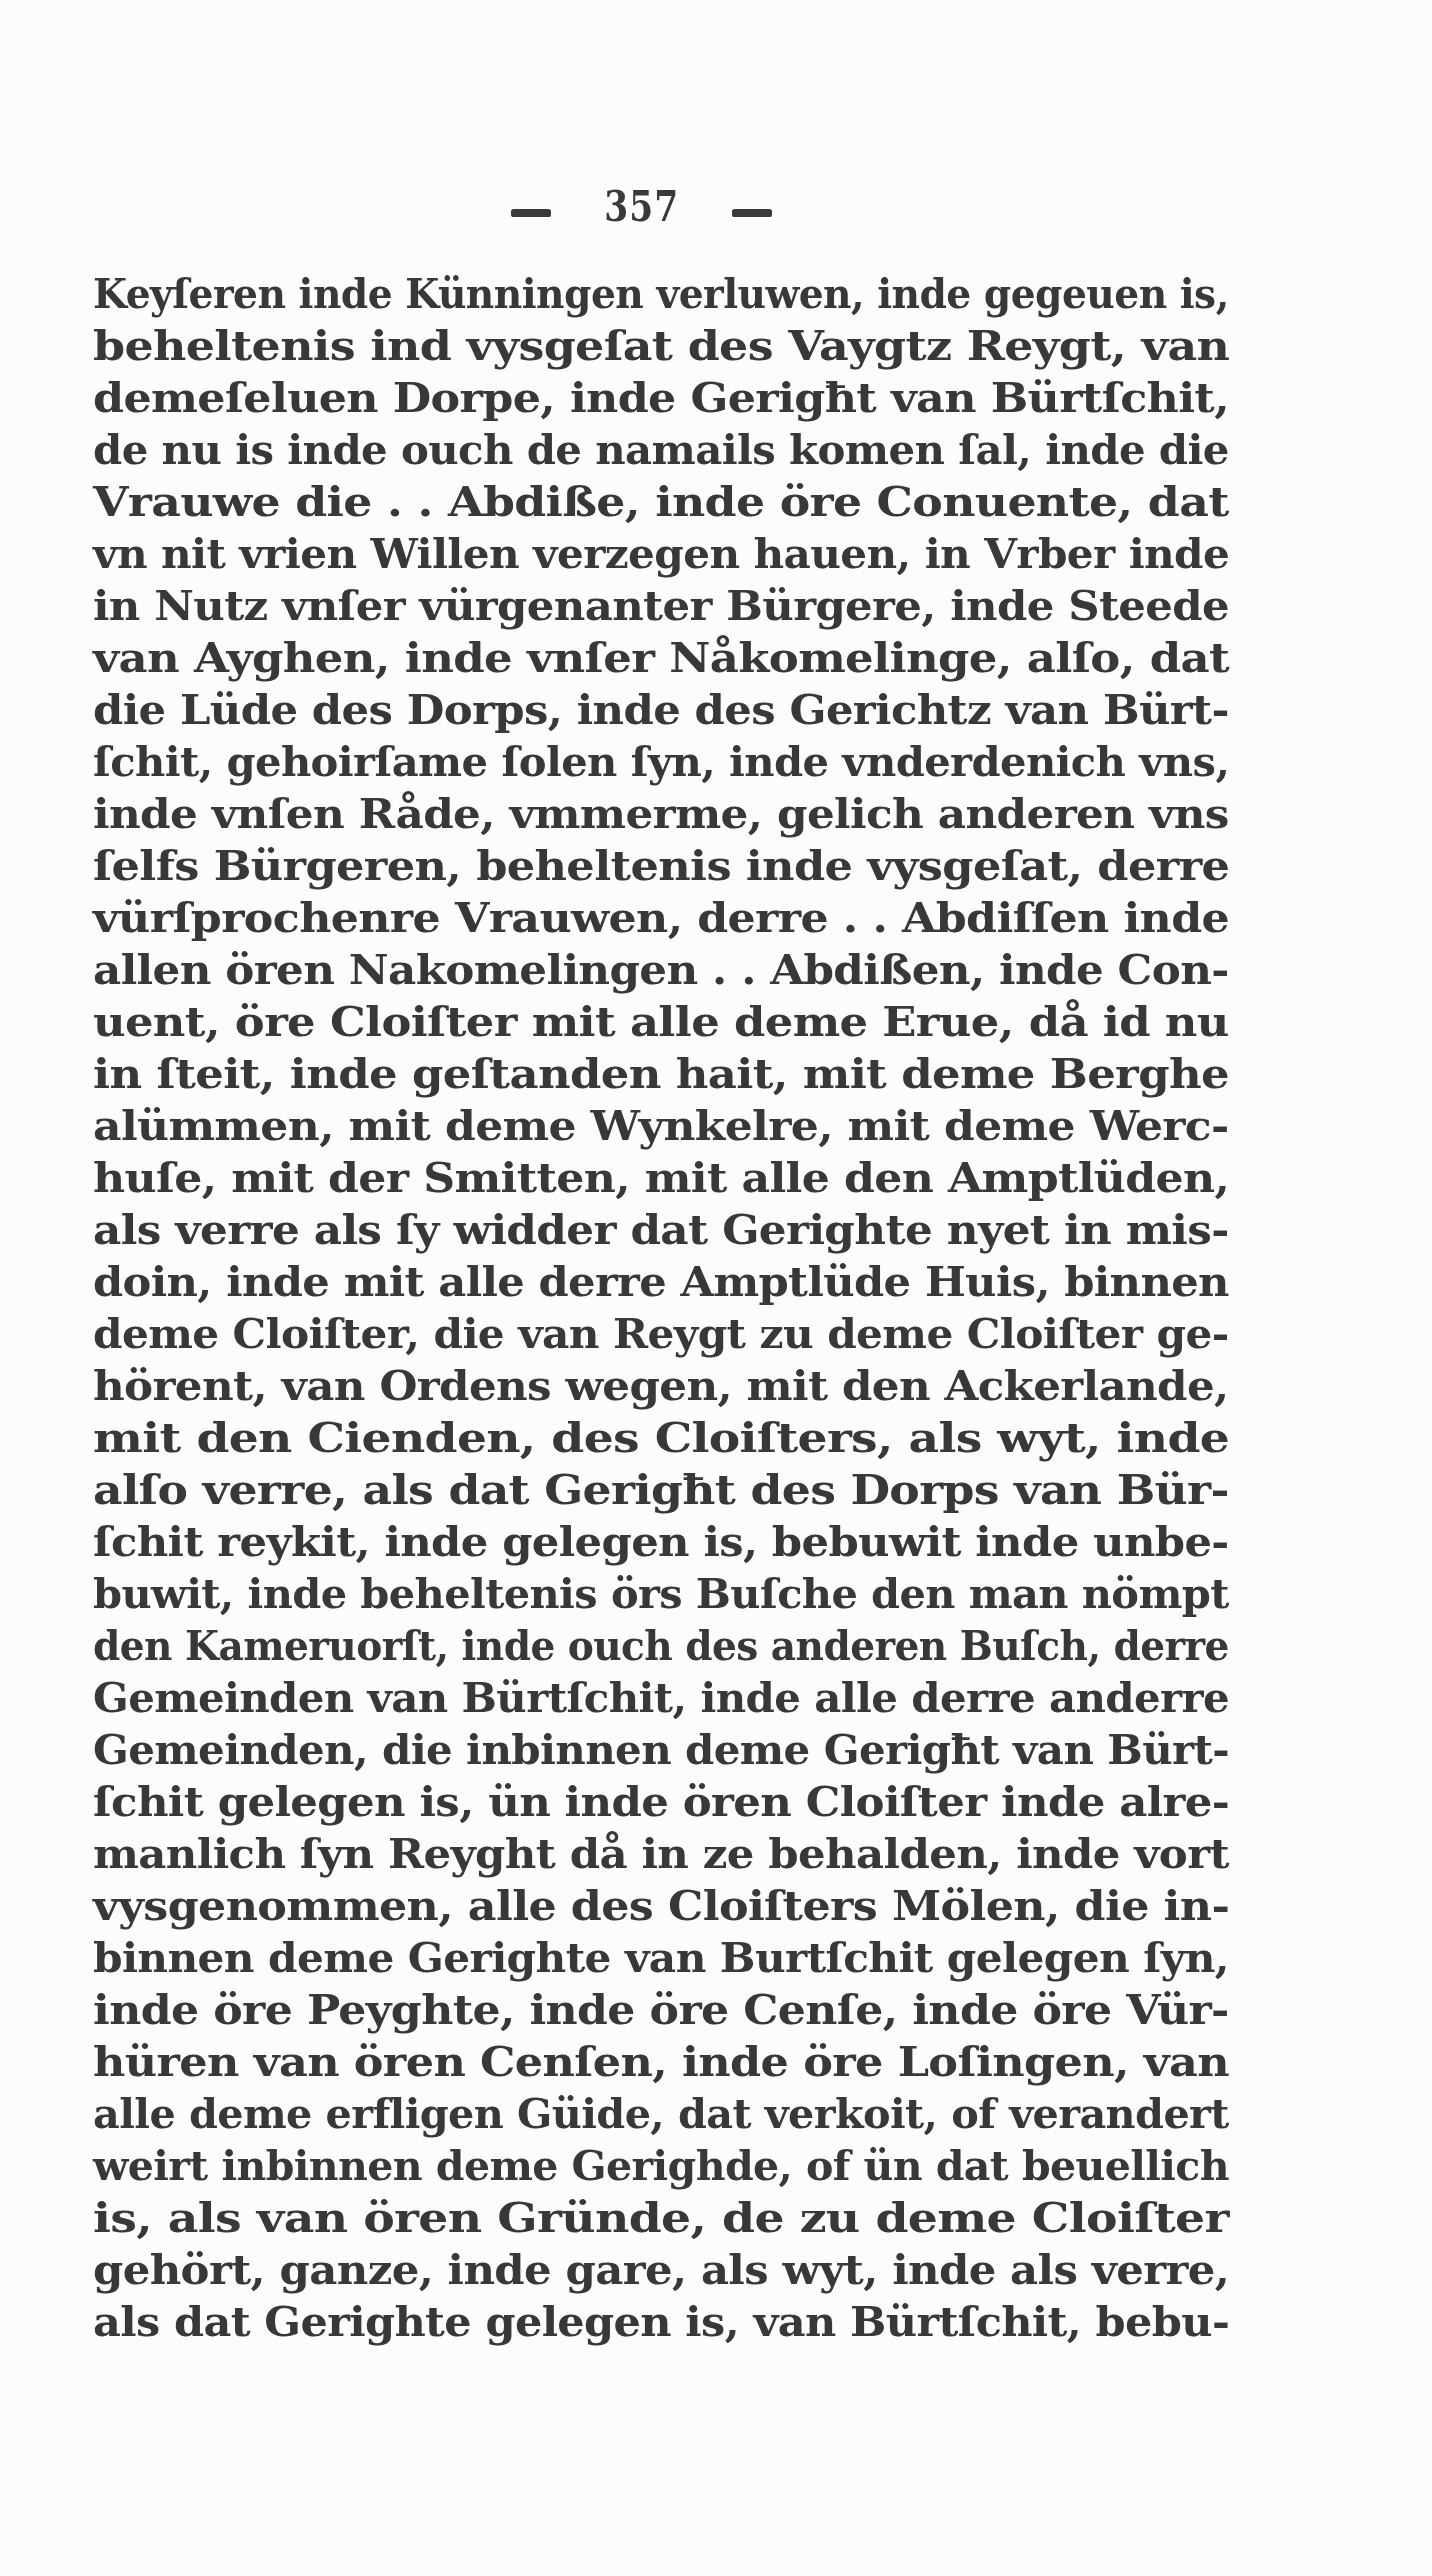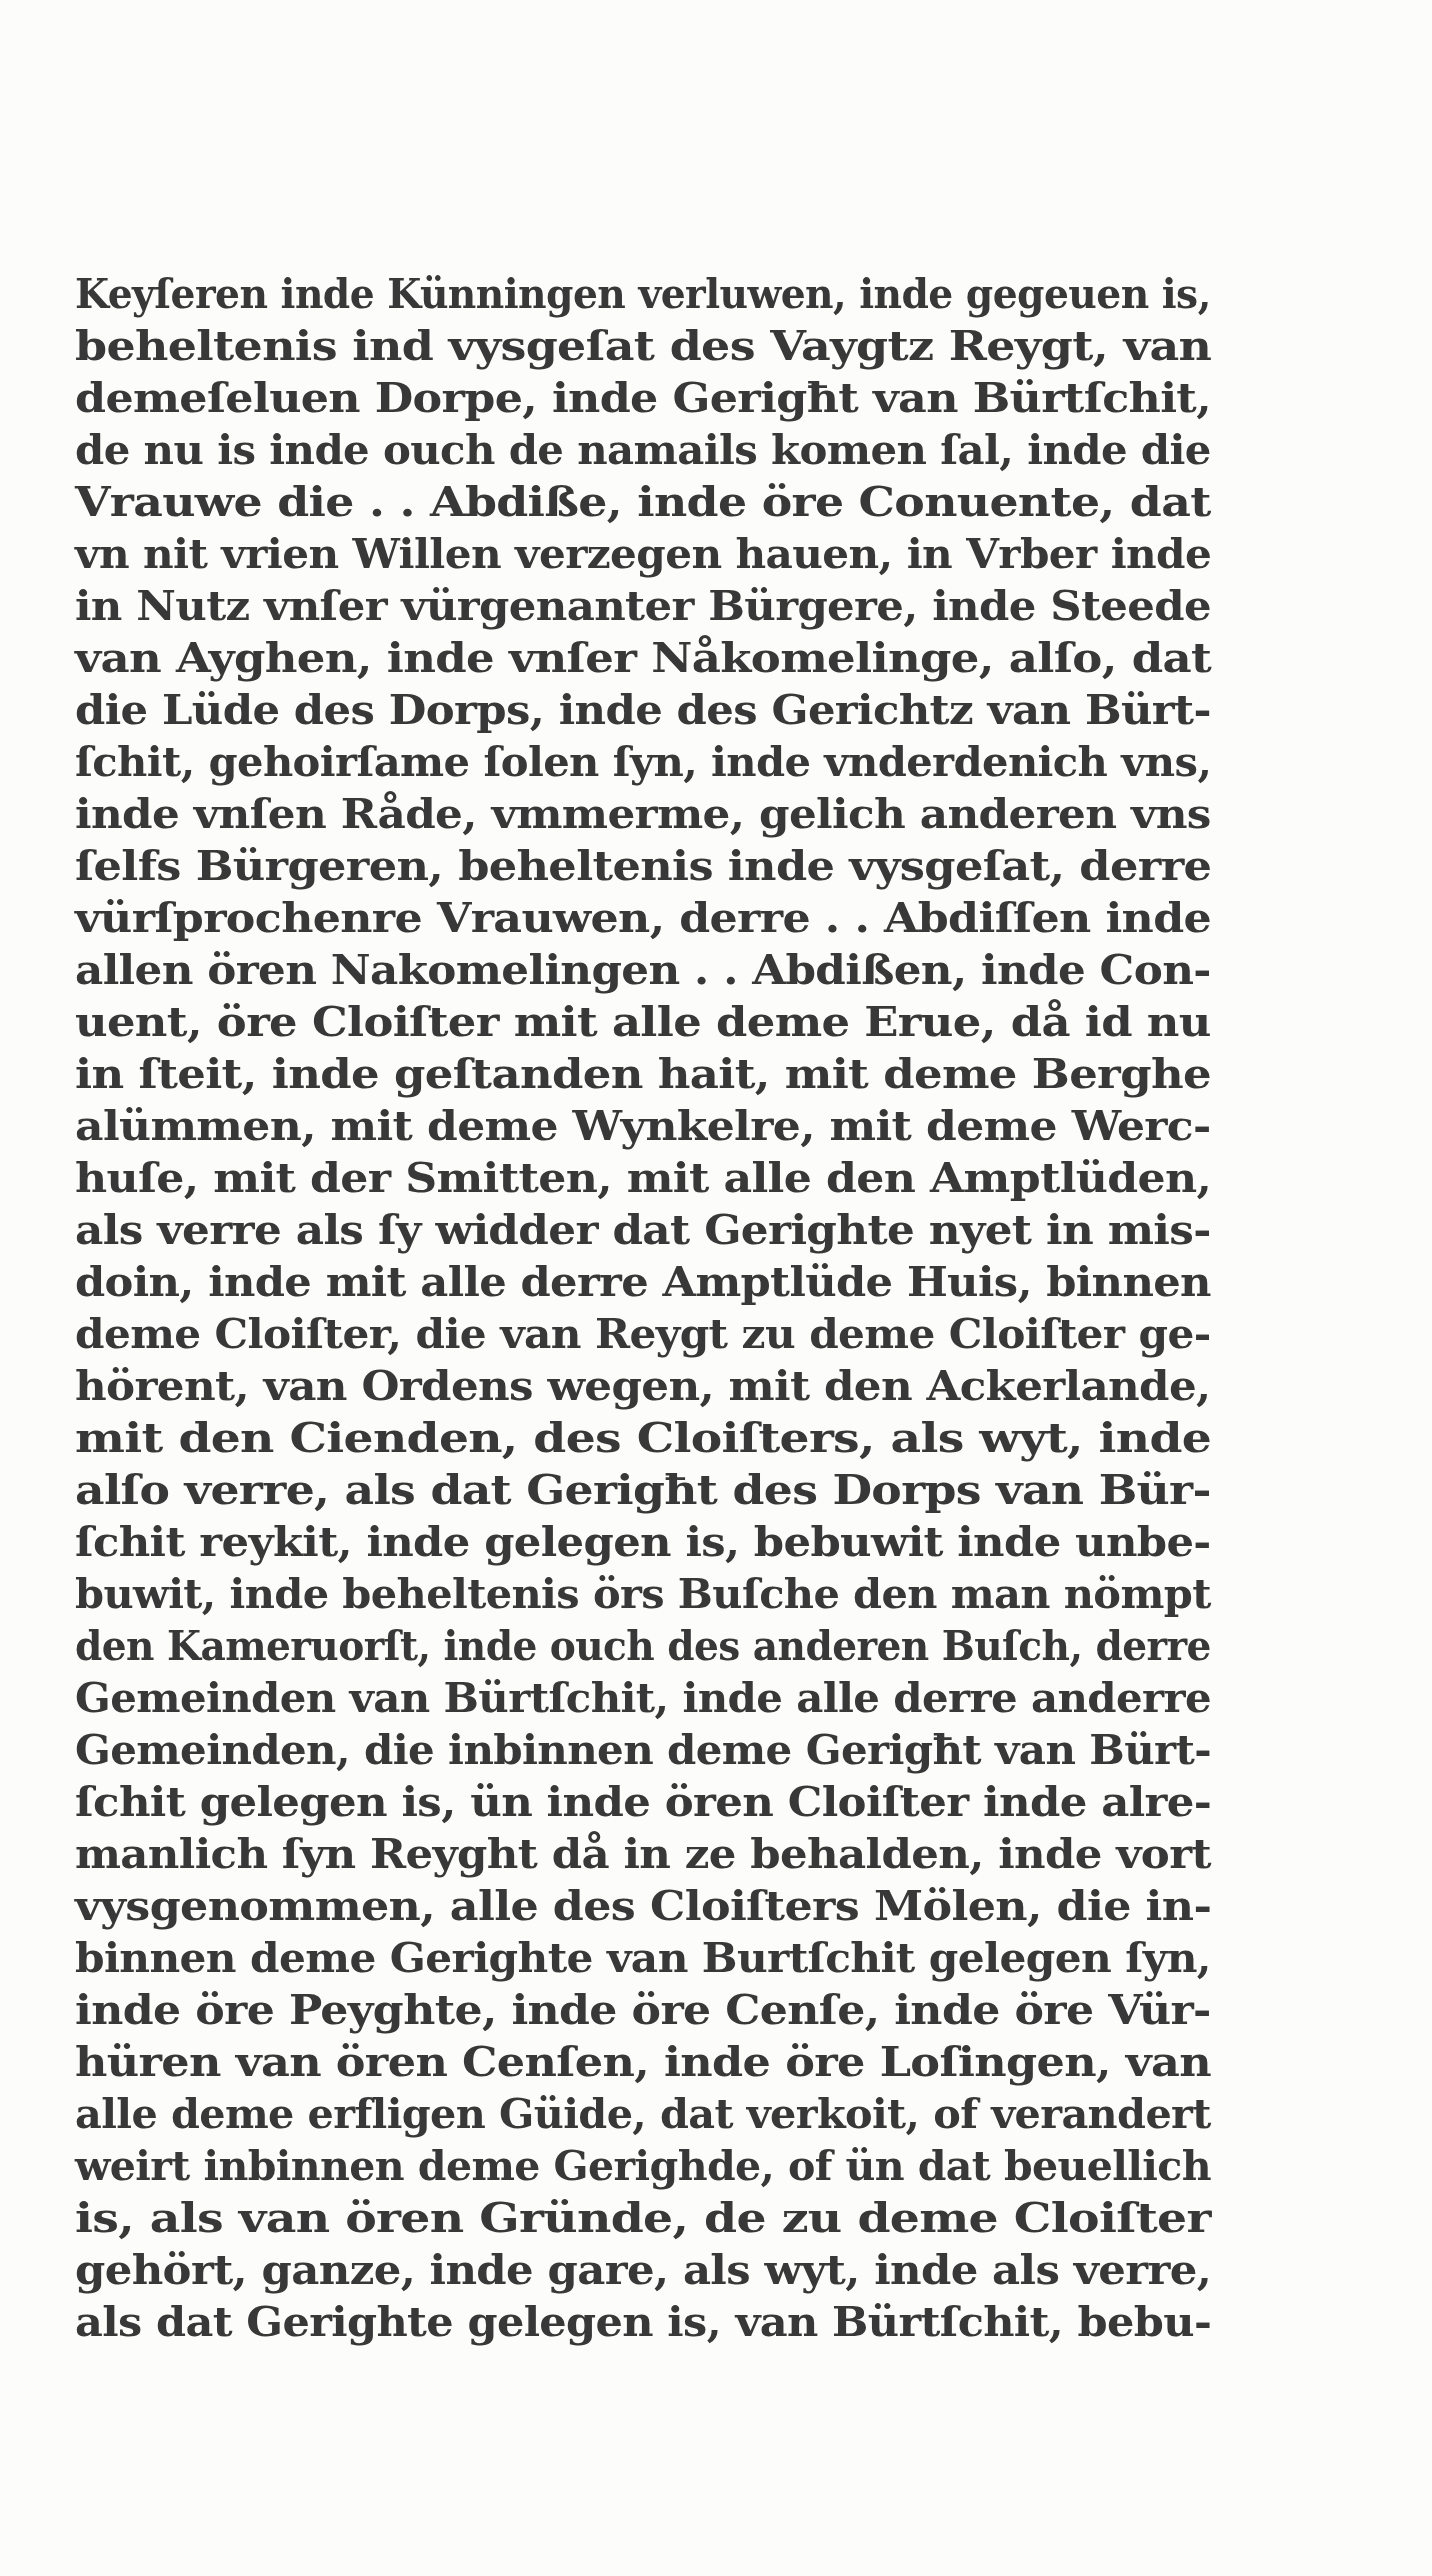--- a/index.html
+++ b/index.html
@@ -44,21 +44,21 @@
     font-family: "DejaVu Serif", serif;
     font-size: 42px;
     font-weight: bold;
     letter-spacing: 1.3px;
     transform: scaleX(0.82);
     color: #3a3a3a;
   }
   .body-text {
     position: absolute;
     top: 268px;
-    left: 75px;
+    left: 93px;
     width: 1130px;
   }
   .line {
     height: 52px;
     line-height: 52px;
     font-family: "DejaVu Serif", serif;
     font-weight: bold;
     font-size: 41px;
     white-space: nowrap;
     text-align: justify;
@@ -69,20 +69,25 @@
   }
   .line.last {
     text-align-last: justify;
   }
 </style>
 </head>
 <body>
 
 <div class="page">
 
+  <div class="header">
+    <span class="dash"></span>
+    <span class="page-number">357</span>
+    <span class="dash"></span>
+  </div>
 
   <div class="body-text" id="body-text">
       <div class="line" style="display: block; width: 1180px; transform: scaleX(0.9573);">Keyſeren inde Künningen verluwen, inde gegeuen is,</div>
       <div class="line" style="display: block; width: 1009px; transform: scaleX(1.1203);">beheltenis ind vysgeſat des Vaygtz Reygt, van</div>
       <div class="line" style="display: block; width: 1044px; transform: scaleX(1.0826);">demeſeluen Dorpe, inde Gerigħt van Bürtſchit,</div>
       <div class="line" style="display: block; width: 1108px; transform: scaleX(1.0202);">de nu is inde ouch de namails komen ſal, inde die</div>
       <div class="line" style="display: block; width: 1013px; transform: scaleX(1.116);">Vrauwe die . . Abdiße, inde öre Conuente, dat</div>
       <div class="line" style="display: block; width: 1099px; transform: scaleX(1.0285);">vn nit vrien Willen verzegen hauen, in Vrber inde</div>
       <div class="line" style="display: block; width: 1067px; transform: scaleX(1.0586);">in Nutz vnſer vürgenanter Bürgere, inde Steede</div>
       <div class="line" style="display: block; width: 1030px; transform: scaleX(1.0973);">van Ayghen, inde vnſer Nåkomelinge, alſo, dat</div>

